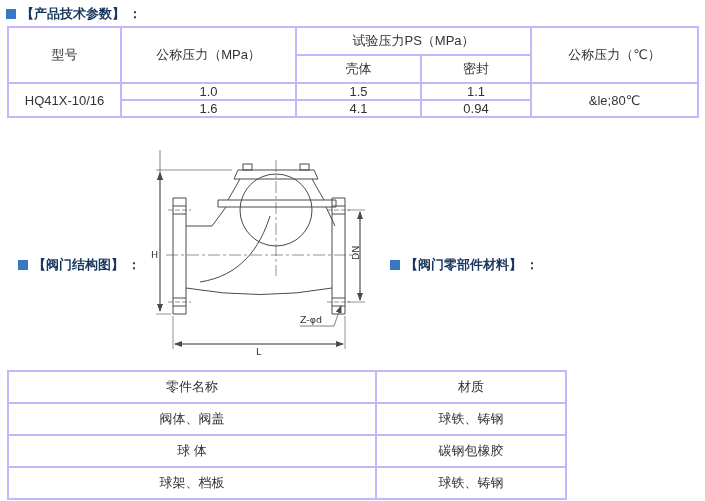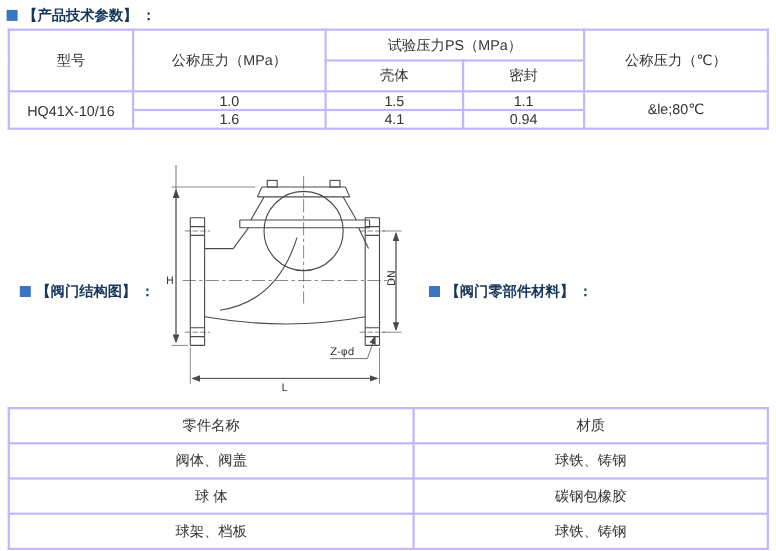--- a/index.html
+++ b/index.html
@@ -38,21 +38,21 @@
     text-align:center;
     vertical-align:middle;
     font-size:13px;
     color:#333333;
     overflow:hidden;
     white-space:nowrap;
   }
   #params-table { left:7px; top:26px; width:692px; }
   #params-table tr.hrow td { height:28px; }
   #params-table tr.drow td { height:17px;margin-left:40px; }
-  #materials-table { left:7px; top:370px; width:692px; }
+  #materials-table { left:7px; top:370px; width:560px; }
   #materials-table td { height:32px; }
   #valve-svg { position:absolute; left:148px; top:150px; }
   svg text { font-family:"DejaVu Sans","Liberation Sans",sans-serif; font-size:9.5px; fill:#333; }
 </style>
 </head>
 <body>
 
 <div class="sec-header" style="left:6px; top:5px;">
   <span class="bullet"></span>
   <span>【产品技术参数】 ：</span>

